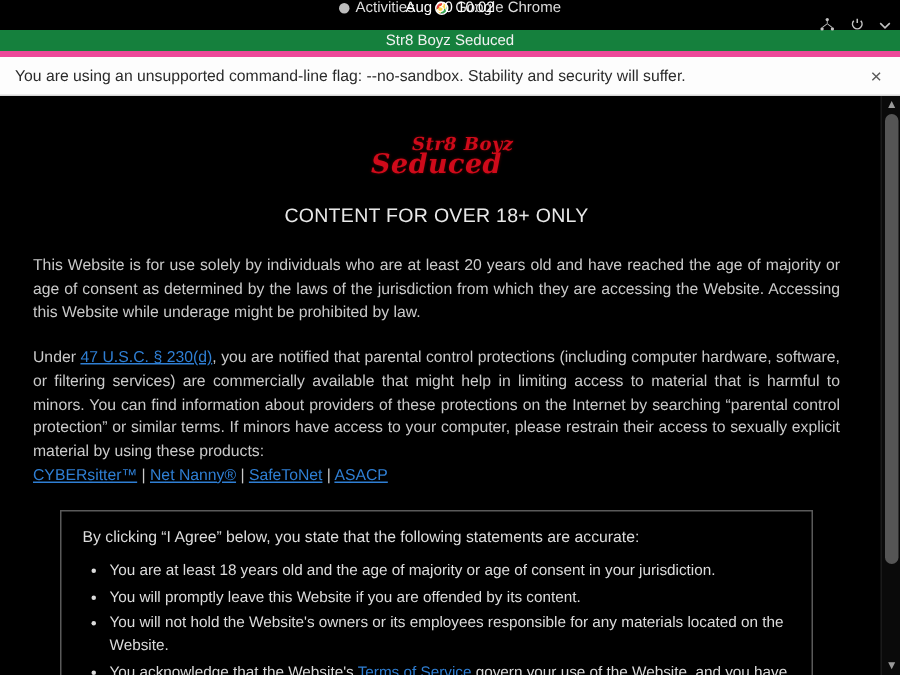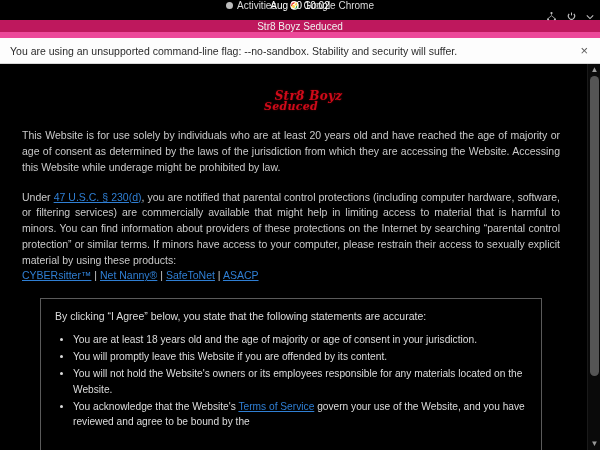--- a/index.html
+++ b/index.html
@@ -40,25 +40,25 @@
   }
   .tb-right {
     margin-left: auto; display: flex; align-items: center; gap: 9px;
     position: relative; z-index: 2;
   }
   .icn { display: inline-block; opacity: .9; }
 
   
   .winbar {
     height: 18px;
-    background: #be185d;
+    background: #15803d;
     color: #f1f1f1;
     font-size: 10px;
     display: flex; align-items: center; justify-content: center;
-    border-bottom: 6px solid #ec4899;
+    border-bottom: 4px solid #ec4899;
   }
 
   
   .infobar {
     height: 26px;
     background: #fdfdfd;
     color: #2b2b2b;
     font-size: 10.5px;
     display: flex; align-items: center;
     padding: 12px 10px;
@@ -90,21 +90,21 @@
     color: #cf0a1a;
     font-family: "DejaVu Serif", serif;
     font-style: italic;
     font-weight: bold;
     font-size: 13px;
     line-height: 1.05;
     letter-spacing: .3px;
     text-shadow: 0 0 2px rgba(255,0,0,.35);
   }
   .logo .l1 { font-size: 12px; display: block; margin-left: 35px; }
-  .logo .l2 { font-size: 11px; display: block; margin-top: -2px; }
+  .logo .l2 { font-size: 18px; display: block; margin-top: -2px; }
 
   .headline {
     text-align: center;
     color: #e9e9e9;
     font-size: 13px;
     letter-spacing: .2px;
     margin: 0 0 16px;
   }
   .para { margin: 0 0 14px; text-align: justify; color: #cacaca; }
   a.lnk { color: #2f7fd4; text-decoration: underline; }
@@ -188,20 +188,21 @@
 <div class="page">
   <div class="page-inner">
 
     <div class="logo-wrap">
       <span class="logo">
         <span class="l1">Str8 Boyz</span>
         <span class="l2">Seduced</span>
       </span>
     </div>
 
+    <div class="headline">CONTENT FOR OVER 18+ ONLY</div>
 
     <p class="para">This Website is for use solely by individuals who are at least 20 years old and have reached the age of majority or age of consent as determined by the laws of the jurisdiction from which they are accessing the Website. Accessing this Website while underage might be prohibited by law.</p>
 
     <p class="para">
       <span>Under </span><a class="lnk" href="#">47 U.S.C. § 230(d)</a><span>, you are notified that parental control protections (including computer hardware, software, or filtering services) are commercially available that might help in limiting access to material that is harmful to minors. You can find information about providers of these protections on the Internet by searching “parental control protection” or similar terms. If minors have access to your computer, please restrain their access to sexually explicit material by using these products:</span>
       <br>
       <a class="lnk" href="#">CYBERsitter™</a><span> | </span><a class="lnk" href="#">Net Nanny®</a><span> | </span><a class="lnk" href="#">SafeToNet</a><span> | </span><a class="lnk" href="#">ASACP</a>
     </p>
 
     <div class="agreebox">

